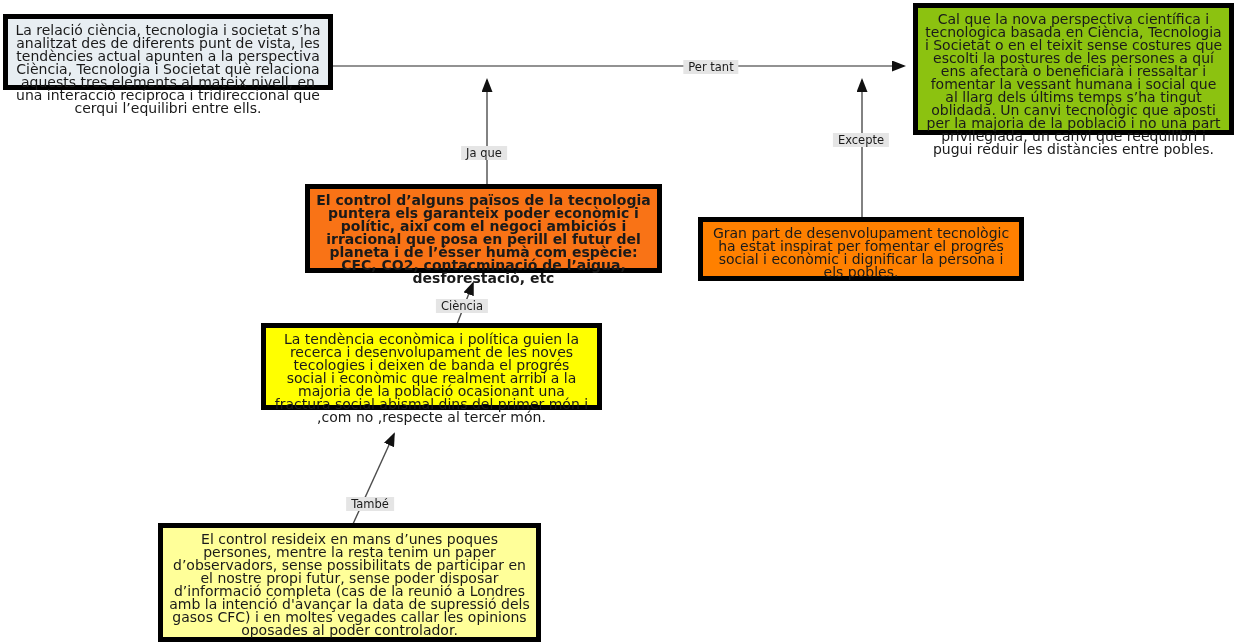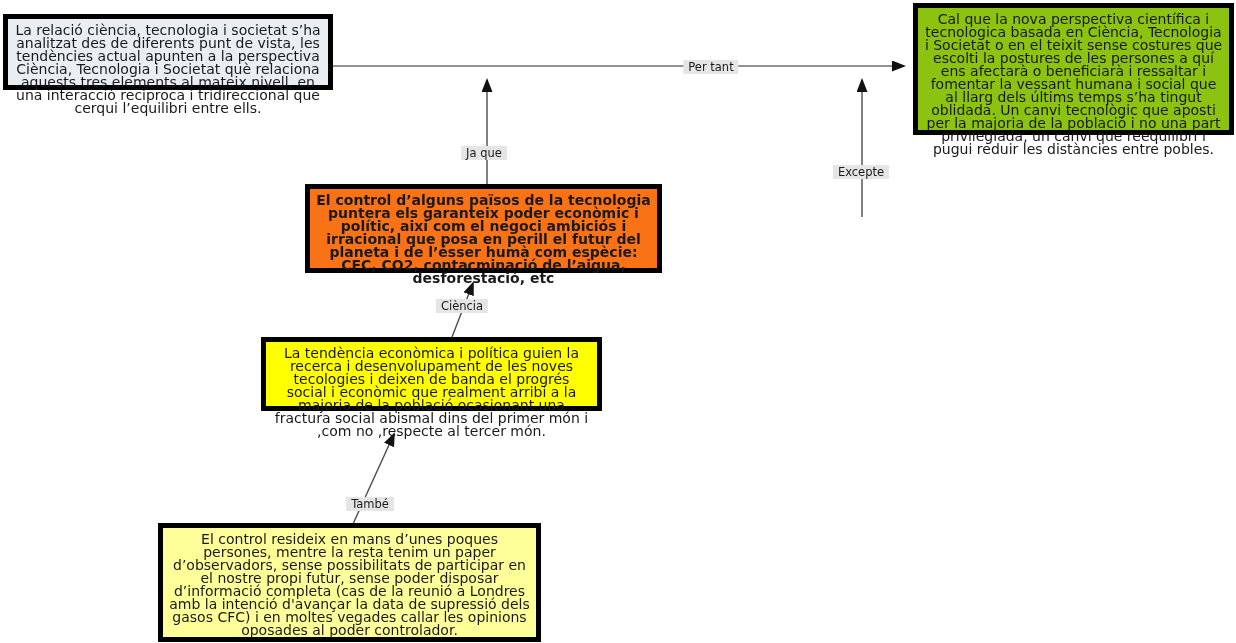--- a/index.html
+++ b/index.html
@@ -31,35 +31,35 @@
     line-height: 13px;
     text-align: center;
     padding: 5px 6px;
     display: block;
   }
   .node .node-text { display: inline-block; }
   .node-0 { left: 3px;   top: 14px;  width: 330px; height: 76px;  }
   .node-1 { left: 913px; top: 3px;   width: 321px; height: 132px; }
   .node-2 { left: 305px; top: 184px; width: 357px; height: 89px;  }
   .node-3 { left: 698px; top: 217px; width: 326px; height: 64px;  }
-  .node-4 { left: 261px; top: 337px; width: 341px; height: 74px;  }
+  .node-4 { left: 261px; top: 323px; width: 341px; height: 87px;  }
   .node-5 { left: 158px; top: 523px; width: 383px; height: 119px; }
   .link-label {
     position: absolute;
     transform: translate(-50%, -50%);
     background: #e5e5e5;
     color: #1a1a1a;
     font-size: 11.5px;
     line-height: 14px;
     padding: 0 5px;
     white-space: nowrap;
   }
   .label-per-tant { left: 711px; top: 67px;  }
   .label-ja-que   { left: 484px; top: 145px; margin-top: 8px; }
-  .label-excepte  { left: 861px; top: 172px; }
+  .label-excepte  { left: 861px; top: 140px; }
   .label-perque   { left: 462px; top: 306px; }
   .label-tambe    { left: 370px; top: 504px; }
   svg line { stroke: #4d4d4d; stroke-width: 1.4; }
   svg line.h-line { stroke: #6e6e6e; }
 </style>
 </head>
 <body>
 
 <div class="canvas">
 
@@ -81,20 +81,23 @@
   </div>
 
   <div class="node node-1" style="background: rgb(140, 194, 16); border-color: rgb(0, 0, 0);">
     <span class="node-text">Cal que la nova perspectiva científica i tecnologica basada en Ciència, Tecnologia i Societat o en el teixit sense costures  que escolti la postures  de les persones a quí ens afectarà o beneficiarà i ressaltar i fomentar la vessant humana i social que al llarg dels últims temps s’ha tingut oblidada. Un canvi tecnològic que aposti per la majoria de la població i no una part privilegiada, un canvi que reequilibri i pugui reduir les distàncies entre pobles.</span>
   </div>
 
   <div class="node node-2" style="background: #f97316; border-color: rgb(0, 0, 0); font-weight: bold;">
     <span class="node-text">El control d’alguns països de la tecnologia puntera els garanteix poder econòmic i polític, així com el negoci ambiciós i irracional que posa en perill el futur del planeta i de l’ésser humà com espècie: CFC, CO2, contacminació de l’aigua, desforestació, etc</span>
   </div>
 
+  <div class="node node-3" style="background: rgb(255, 128, 0); border-color: rgb(0, 0, 0);">
+    <span class="node-text">Gran part de desenvolupament tecnològic ha estat inspirat per fomentar el progrés social i econòmic i dignificar la persona i els pobles.</span>
+  </div>
 
   <div class="node node-4" style="background: rgb(255, 255, 0); border-color: rgb(0, 0, 0);">
     <span class="node-text">La tendència econòmica i política guien la recerca i desenvolupament de les noves tecologies i deixen de banda el progrés social i econòmic que realment arribi a la majoria de la població ocasionant una fractura social abismal dins del primer món i ,com no ,respecte al tercer món.</span>
   </div>
 
   <div class="node node-5" style="background: rgb(255, 255, 153); border-color: rgb(0, 0, 0);">
     <span class="node-text">El control resideix en mans d’unes poques persones, mentre la resta tenim un paper d’observadors, sense possibilitats de participar en el nostre propi futur, sense poder disposar d’informació completa (cas de la reunió a Londres amb la intenció d'avançar la data de supressió dels gasos CFC) i en moltes vegades callar les opinions oposades al  poder controlador.</span>
   </div>
 
   <div class="link-label label-per-tant">Per tant</div>

